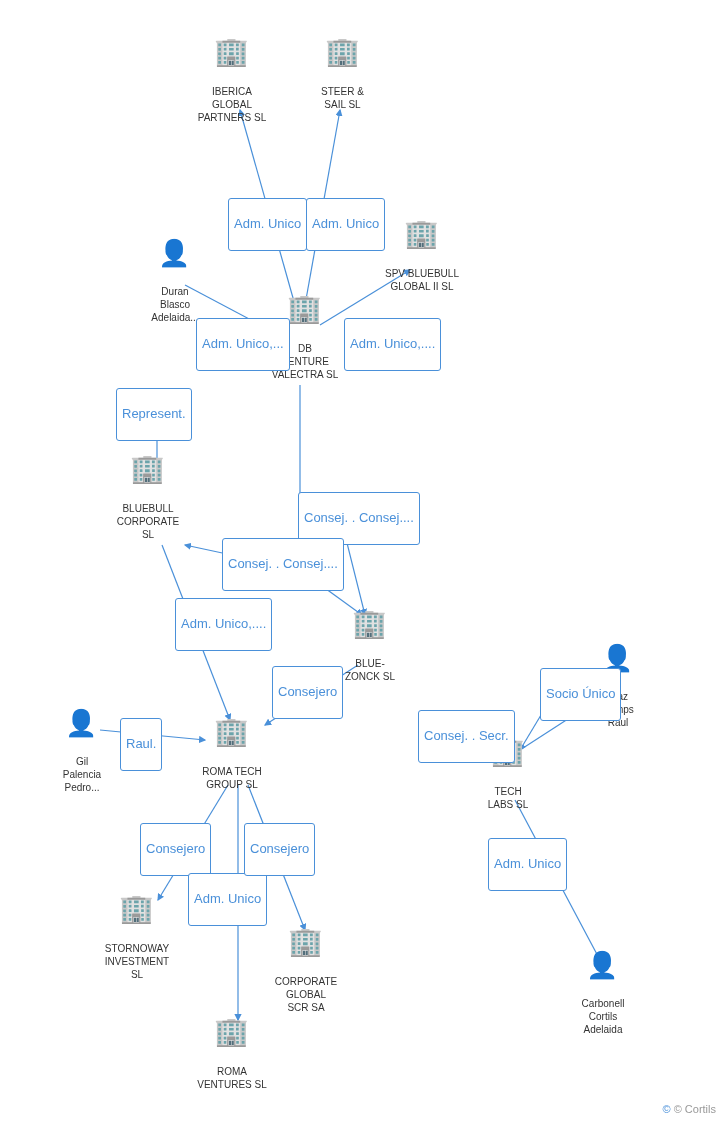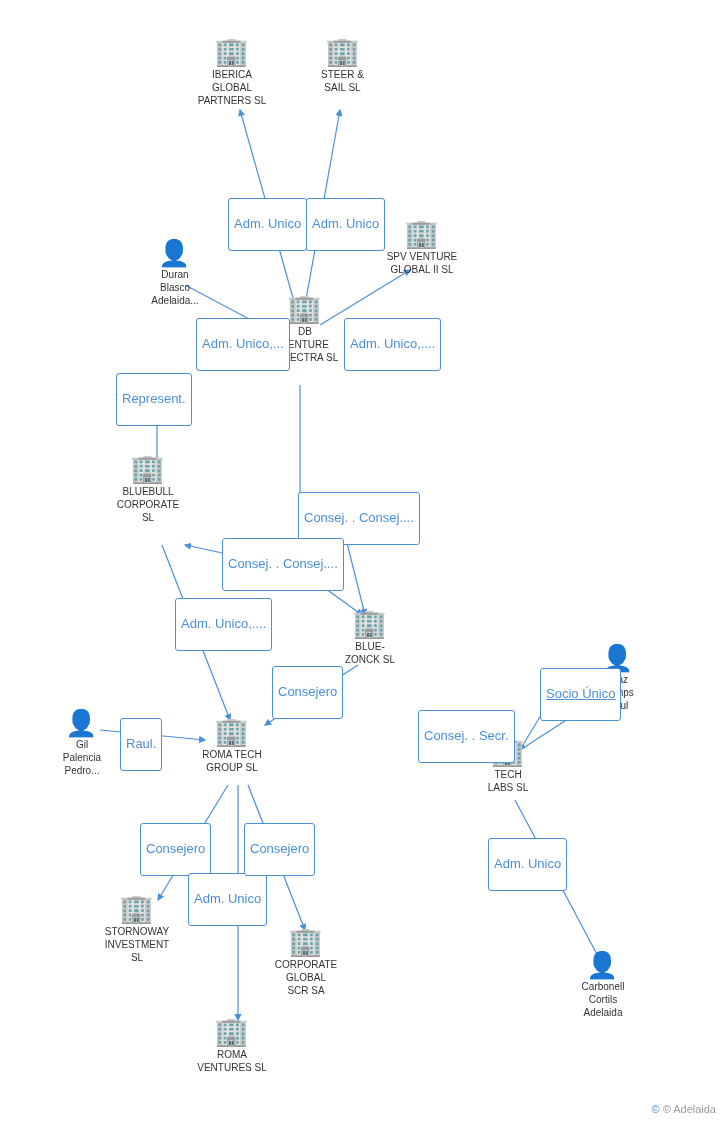--- a/index.html
+++ b/index.html
@@ -32,21 +32,21 @@
     }
     .building-icon {
       font-size: 28px;
       line-height: 1;
     }
     .building-icon.gray { color: #7a8a9a; }
     .building-icon.orange { color: #e05a20; }
     .node-label {
       font-size: 10px;
       color: #333;
-      margin-top: 2px;
+      margin-top: 19px;
       white-space: pre-line;
       line-height: 1.3;
     }
     .person-icon {
       font-size: 26px;
       color: #9aabb8;
       line-height: 1;
     }
     .badge {
       background: #fff;
@@ -124,21 +124,21 @@
   </div>
 
   <div class="node" style="left:310px;top:38px;width:65px;">
     <span class="building-icon gray">🏢</span>
     <span class="node-label">STEER &amp;
 SAIL  SL</span>
   </div>
 
   <div class="node" style="left:382px;top:220px;width:80px;">
     <span class="building-icon gray">🏢</span>
-    <span class="node-label">SPV VENTURE
+    <span class="node-label">SPV BLUEBULL
 GLOBAL II SL</span>
   </div>
 
   <div class="node" style="left:140px;top:240px;width:70px;">
     <span class="person-icon">👤</span>
     <span class="node-label">Duran
 Blasco
 Adelaida...</span>
   </div>
 
@@ -216,38 +216,38 @@
   </div>
 
   <div class="badge" style="left:228px;top:198px;">Adm.
 Unico</div>
   <div class="badge" style="left:306px;top:198px;">Adm.
 Unico</div>
   <div class="badge" style="left:196px;top:318px;">Adm.
 Unico,...</div>
   <div class="badge" style="left:344px;top:318px;">Adm.
 Unico,....</div>
-  <div class="badge" style="left:116px;top:373px;">Represent.</div>
+  <div class="badge" style="left:116px;top:388px;">Represent.</div>
   <div class="badge" style="left:298px;top:492px;">Consej. .
 Consej....</div>
   <div class="badge" style="left:222px;top:538px;">Consej. .
 Consej....</div>
   <div class="badge" style="left:175px;top:598px;">Adm.
 Unico,....</div>
   <div class="badge" style="left:272px;top:666px;">Consejero</div>
   <div class="badge" style="left:418px;top:710px;">Consej. .
 Secr.</div>
-  <div class="badge" style="left:540px;top:668px;text-decoration:underline;">Socio
+  <div class="badge" style="left:540px;top:668px;">Socio
 Único</div>
   <div class="badge" style="left:120px;top:718px;">Raul.</div>
   <div class="badge" style="left:140px;top:823px;">Consejero</div>
   <div class="badge" style="left:188px;top:873px;">Adm.
 Unico</div>
   <div class="badge" style="left:244px;top:823px;">Consejero</div>
   <div class="badge" style="left:488px;top:838px;">Adm.
 Unico</div>
 
   <div class="watermark">
     <span class="c">©</span>
-    <span>© Adelaida</span>
+    <span>© Cortils</span>
   </div>
 
 </div>
 
 </body></html>

